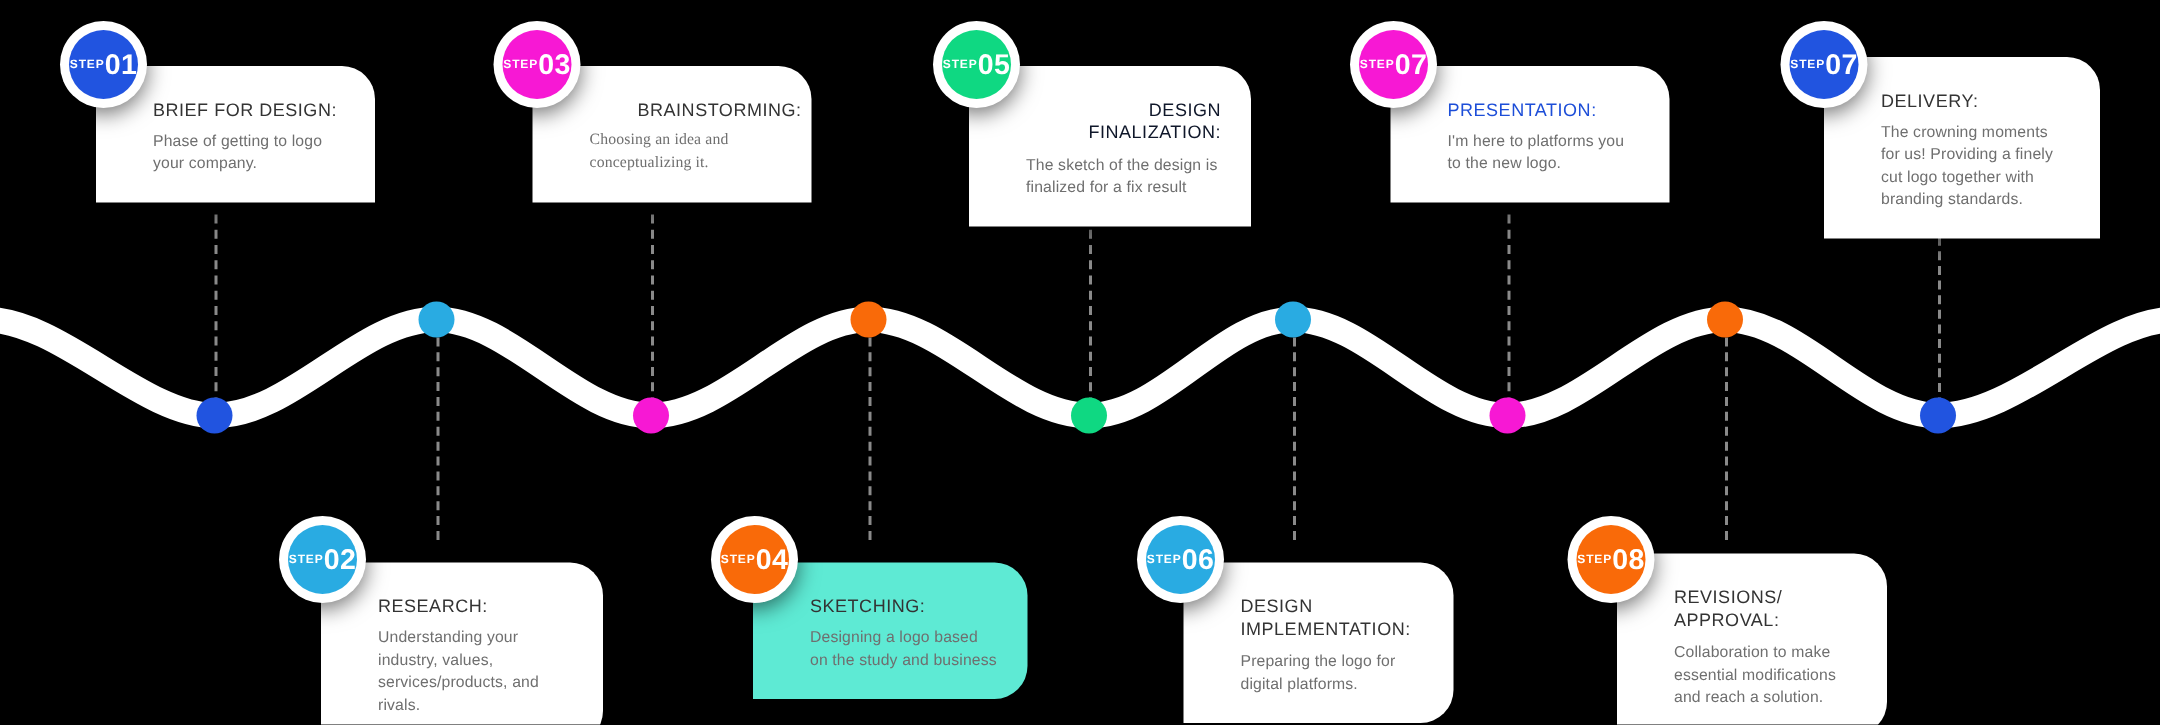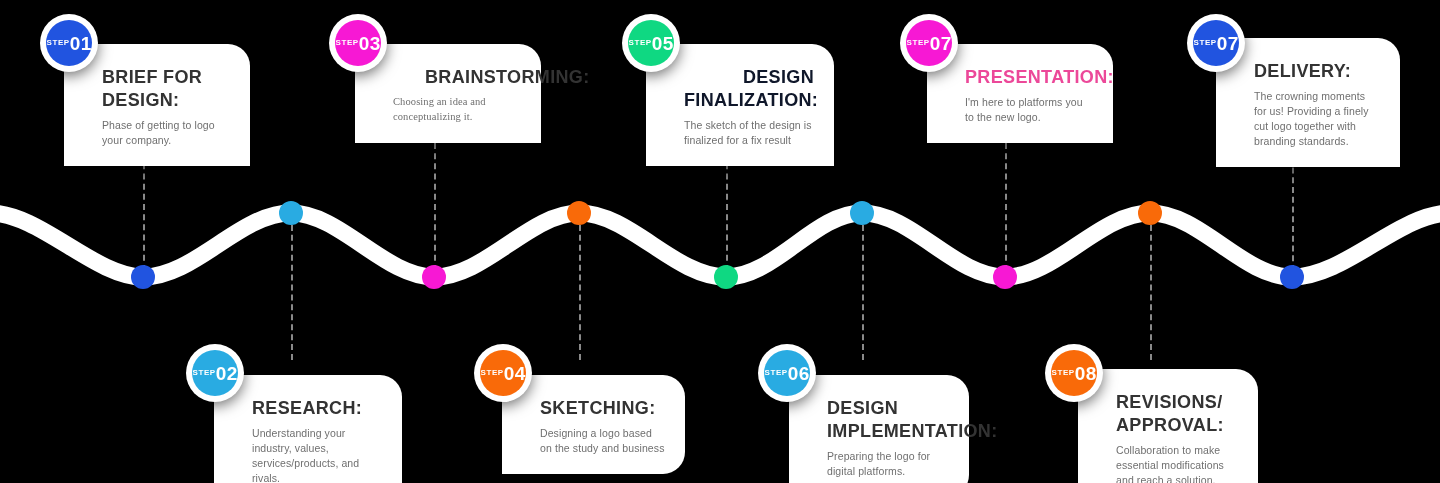--- a/index.html
+++ b/index.html
@@ -40,22 +40,22 @@
     padding:22px 20px 18px 38px;
   }
   .node.top .card {
     border-radius:0 22px 0 0;
   }
   .node.bottom .card {
     border-radius:0 22px 22px 0;
   }
 
   .card-title {
-    font-size:18px;
-    font-weight:bold;
+    font-size:12px;
+    font-weight:normal;
     letter-spacing:0.35px;
     color:#333333;
     line-height:1.28;
     text-transform:uppercase;
     margin-bottom:6px;
   }
   .card-body {
     font-size:10.5px;
     line-height:1.42;
     color:#6f6f6f;
@@ -160,21 +160,21 @@
           <div class="card-body" style="color: rgb(111, 111, 111); font-family: Liberation Serif, serif;">Choosing an idea and conceptualizing it.</div>
         </div>
         <div class="badge-wrap" style="left: 329px; top: 14px;">
           <div class="badge" style="background: rgb(247, 24, 212);">
             <div class="b-step">STEP</div>
             <div class="b-num">03</div>
           </div>
         </div>
       </div>
       <div class="node bottom">
-        <div class="card" style="left: 502px; top: 375px; width: 183px; min-height: 90px; background: #ffffff;">
+        <div class="card" style="left: 502px; top: 375px; width: 183px; min-height: 90px; background: #5eead4;">
           <div class="card-title" style="color: rgb(51, 51, 51);">SKETCHING:</div>
           <div class="card-body" style="color: rgb(111, 111, 111);">Designing a logo based on the study and business</div>
         </div>
         <div class="badge-wrap" style="left: 474px; top: 344px;">
           <div class="badge" style="background: rgb(249, 106, 9);">
             <div class="b-step">STEP</div>
             <div class="b-num">04</div>
           </div>
         </div>
       </div>
@@ -197,21 +197,21 @@
         </div>
         <div class="badge-wrap" style="left: 758px; top: 344px;">
           <div class="badge" style="background: rgb(41, 171, 226);">
             <div class="b-step">STEP</div>
             <div class="b-num">06</div>
           </div>
         </div>
       </div>
       <div class="node top">
         <div class="card" style="left: 927px; top: 44px; width: 186px; min-height: 90px; background: rgb(255, 255, 255);">
-          <div class="card-title" style="color: #ec4899;">PRESENTATION:</div>
+          <div class="card-title" style="color: #1d4ed8;">PRESENTATION:</div>
           <div class="card-body" style="color: rgb(111, 111, 111);">I'm here to platforms you to the new logo.</div>
         </div>
         <div class="badge-wrap" style="left: 900px; top: 14px;">
           <div class="badge" style="background: rgb(247, 24, 212);">
             <div class="b-step">STEP</div>
             <div class="b-num">07</div>
           </div>
         </div>
       </div>
       <div class="node bottom">

